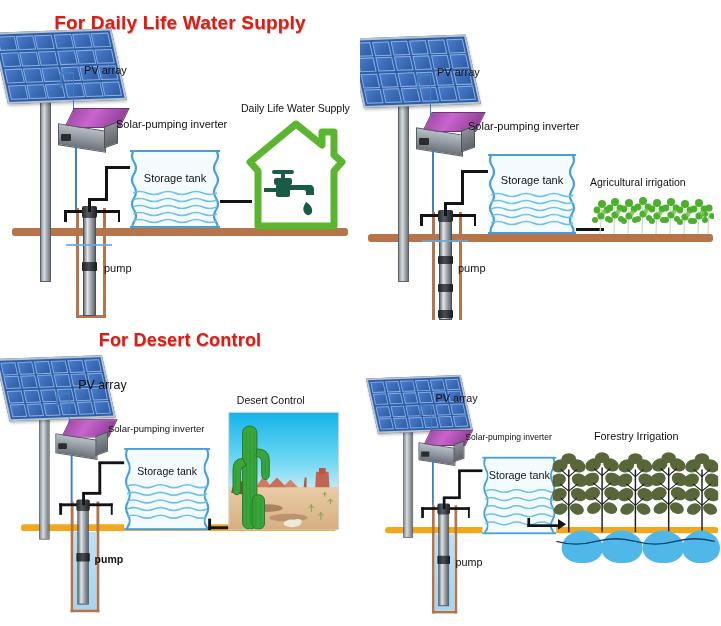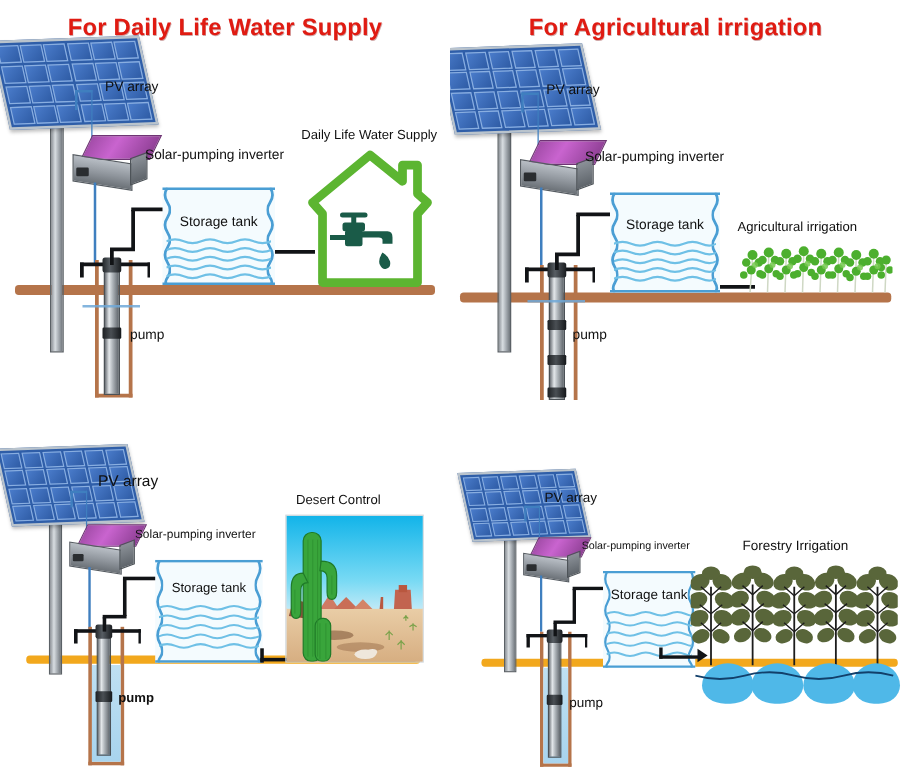--- a/index.html
+++ b/index.html
@@ -349,21 +349,20 @@
             <path d="M24 17 L46 17 Q50 17 50 22 L50 27 L42 27 L42 24 Q42 22 39 22 L24 22 Z"></path>
             <rect x="0" y="20" width="13" height="4"></rect>
             <path d="M44 34 Q40 40 42 44 Q44 48 47 47 Q51 46 50 41 Q49 37 44 34 Z" transform="translate(-2,0)"></path>
           </g>
         </svg>
       </div>
     </div>
   </div>
 
   <div class="panel">
-    <div class="title">For Agricultural irrigation</div>
     <div class="stage" style="width:361px;">
 
       <div class="ground brown" style="left:8px; top:234px; width:345px;"></div>
 
       <div class="pole" style="left:38px; top:100px; height:182px;"></div>
 
       <div class="pv" style="left:4px; top:40px; width:120px; height:68px; transform: skewY(11deg) rotate(-13deg);">
         <div class="pv-face" style="grid-template-columns:repeat(6,1fr); grid-template-rows:repeat(4,1fr);">
           <div class="pv-cell"></div>
             <div class="pv-cell"></div>
@@ -529,20 +528,21 @@
               <circle cx="82" cy="22" r="2.4"></circle>
             <circle cx="96" cy="24" r="2.4"></circle>
               <circle cx="110" cy="23" r="2.4"></circle>
           </g>
         </svg>
       </div>
     </div>
   </div>
 
   <div class="panel small">
+    <div class="title">For Desert Control</div>
     <div class="stage" style="transform: scale(0.955); height:306px;">
 
       <div class="ground amber" style="left:22px; top:214px; width:330px; height:7px;"></div>
 
       <div class="pole" style="left:41px; top:98px; height:132px;"></div>
 
       <div class="pv" style="left:10px; top:42px; width:114px; height:64px; transform: skewY(11deg) rotate(-13deg);">
         <div class="pv-face" style="grid-template-columns:repeat(6,1fr); grid-template-rows:repeat(4,1fr);">
           <div class="pv-cell"></div>
             <div class="pv-cell"></div>

